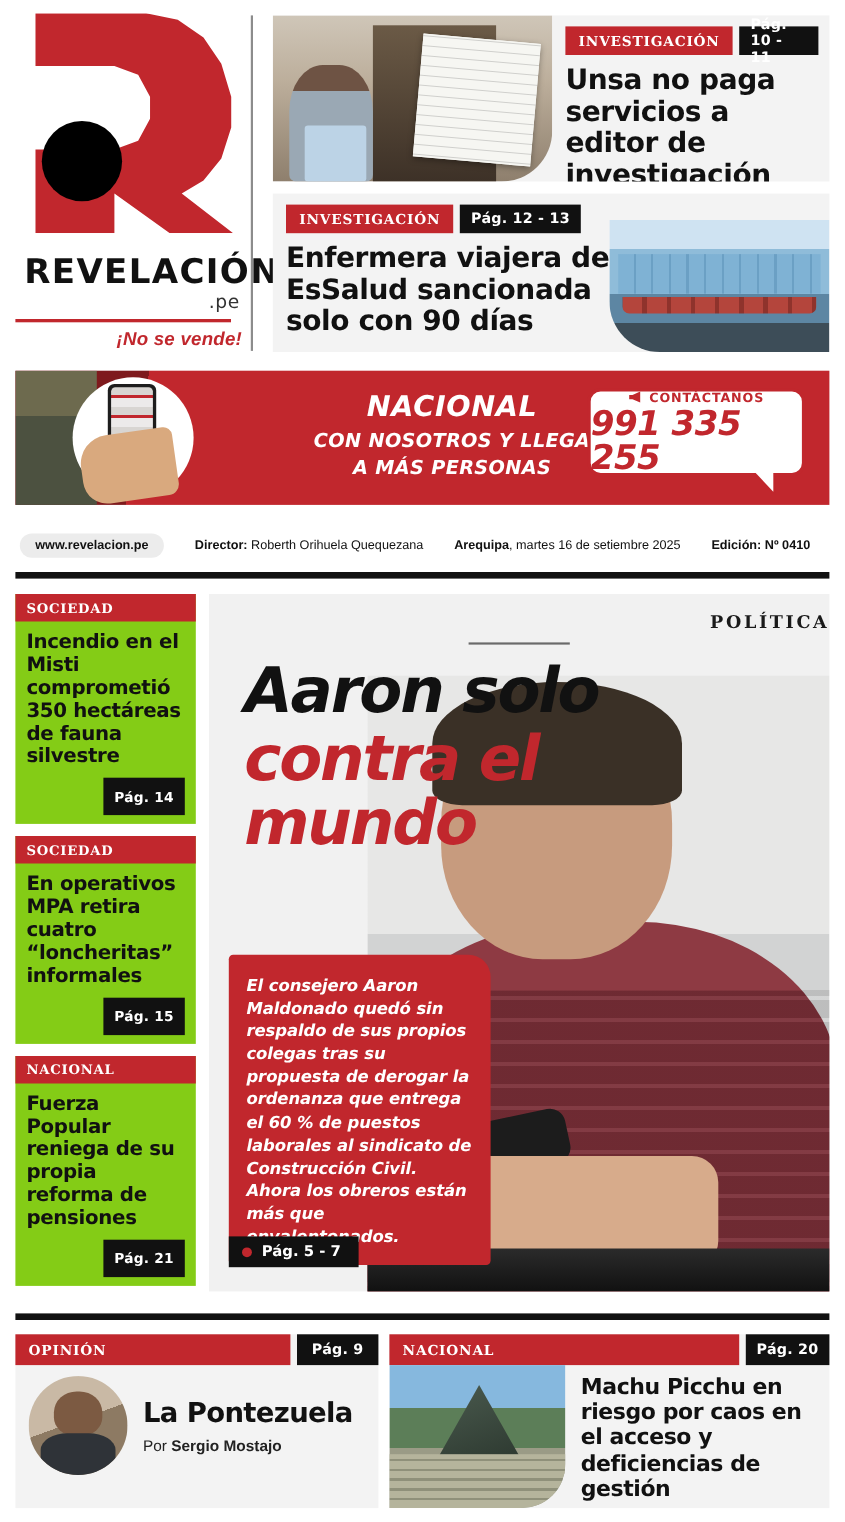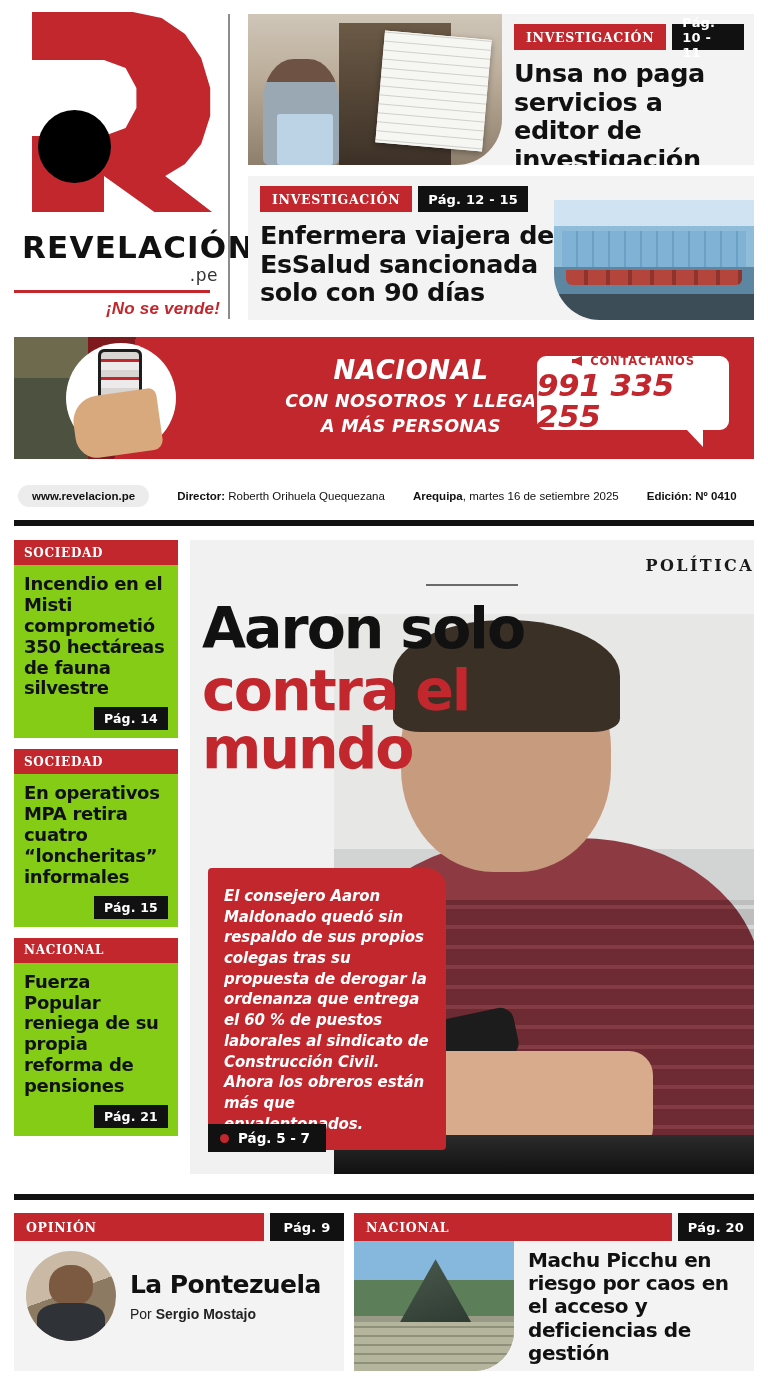--- a/index.html
+++ b/index.html
@@ -170,21 +170,21 @@
   .rule-2 { top: 1194px; }
 
   
   .side-col { position:absolute; left:14px; top:540px; width:164px; }
   .sidecard { background:#84cc16; margin-bottom:11px; }
   .sidecard .kicker { height:25px; font-size:12px; padding:0 10px; }
   .sc-body { padding: 9px 10px 8px 10px; }
   .sc-title { font-family:"DejaVu Sans", sans-serif; font-weight:700; font-size:18px;
       line-height:1.16; color:#111; letter-spacing:-.3px; }
   .sc-pagerow { display:flex; justify-content:flex-end; margin-top:8px; }
-  .sc-pagerow .pagetag { margin-left:0; height:23px; font-size:12.5px; }
+  .sc-pagerow .pagetag { margin-left:0; height:34px; font-size:12.5px; }
 
   
   .main-story { position:absolute; left:190px; top:540px; width:564px; height:634px;
       background:#f1f1f1; overflow:hidden; }
   .ms-politica { position:absolute; left:0; right:0; top:16px; text-align:right; z-index:4; }
   .ms-politica-label { font-family:"DejaVu Serif", serif; font-weight:700; font-size:16px;
       letter-spacing:2.4px; color:#1a1a1a; }
   .ms-politica-rule { width:92px; height:2px; background:#6a6a6a; margin:9px auto 0; }
 
   .ms-photo { position:absolute; right:0; top:74px; width:420px; height:560px; overflow:hidden; }
@@ -200,22 +200,22 @@
   .ph-aaron .jacket::before { content:""; position:absolute; left:0; top:18%;
       width:100%; height:82%;
       background: repeating-linear-gradient(0deg, rgba(0,0,0,.10) 0 16px, rgba(255,255,255,.06) 16px 20px); }
   .ph-aaron .arm { position:absolute; left:10%; bottom:4%; width:66%; height:18%;
       background:#d7ab8b; border-radius:24px; }
   .ph-aaron .mic { position:absolute; left:2%; bottom:18%; width:42%; height:9%;
       background:#1c1c1c; border-radius:14px; transform: rotate(-12deg); }
   .ph-aaron .table { position:absolute; left:0; bottom:0; width:100%; height:7%;
       background: linear-gradient(180deg,#2b2b2b,#111); }
 
-  .ms-title { position:absolute; left:12px; top:60px; width:380px; z-index:3;
-      font-family:"DejaVu Sans", sans-serif; font-weight:700; letter-spacing:-2px; }
+  .ms-title { position:absolute; left:32px; top:60px; width:380px; z-index:3;
+      font-family:"DejaVu Sans", sans-serif; font-weight:700; letter-spacing:-2px;font-style:italic; }
   .ms-l1 { font-size:57px; line-height:1.0; color:#111; }
   .ms-l2 { font-size:57px; line-height:1.02; color:#c1272d; margin-top:4px; }
   .ms-l3 { font-size:57px; line-height:1.02; color:#c1272d; }
 
   .ms-box { position:absolute; left:18px; top:328px; width:238px; z-index:3;
       background:#c1272d; color:#fff; padding:18px 16px 16px 16px; border-radius:4px 20px 4px 4px; }
   .ms-box-text { font-family:"DejaVu Sans", sans-serif; font-weight:700; font-style:italic;
       font-size:15px; line-height:1.38; letter-spacing:-.1px; }
   .ms-pagebar { position:absolute; left:18px; top:584px; z-index:4;
       background:#111; color:#fff; height:28px; display:flex; align-items:center;
@@ -277,21 +277,21 @@
       </div>
     </div>
 
     <div class="topcard topcard-2">
       <div class="tc-photo tc-photo-right">
         <div class="ph ph-essalud"></div>
       </div>
       <div class="tc-body-left">
         <div class="kicker-row">
           <div class="kicker">INVESTIGACIÓN</div>
-          <div class="pagetag">Pág. 12 - 15</div>
+          <div class="pagetag">Pág. 12 - 13</div>
         </div>
         <div class="tc-title">Enfermera viajera de EsSalud sancionada solo con 90 días</div>
       </div>
     </div>
   </div>
 
   <div class="ad">
     <div class="ad-left">
       <div class="ad-soldier"></div>
       <div class="ad-circle"></div>

